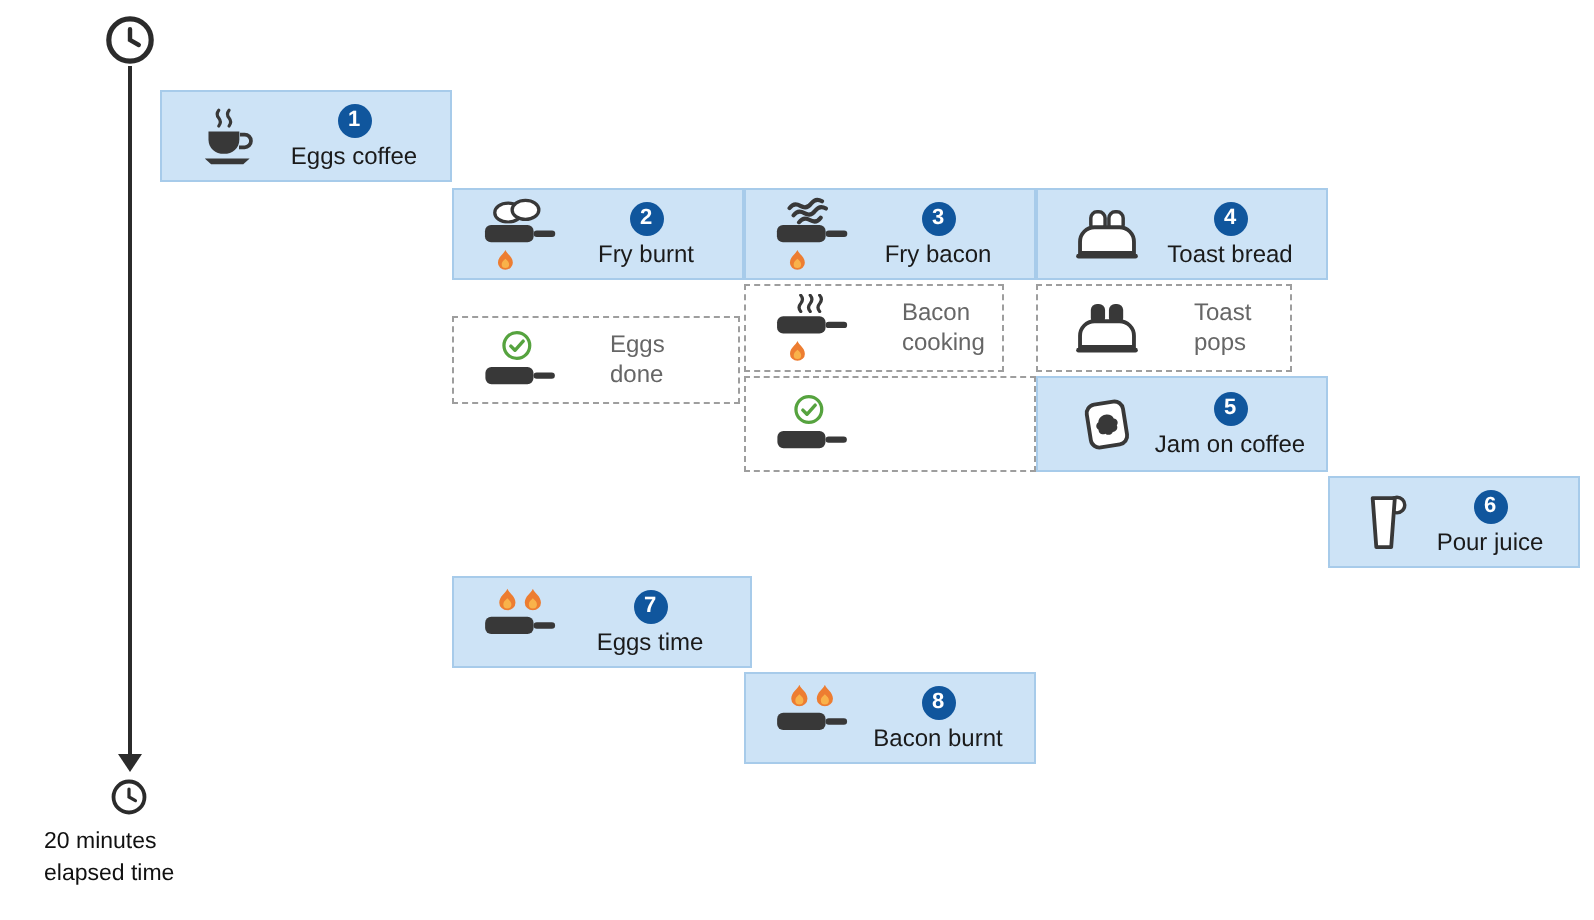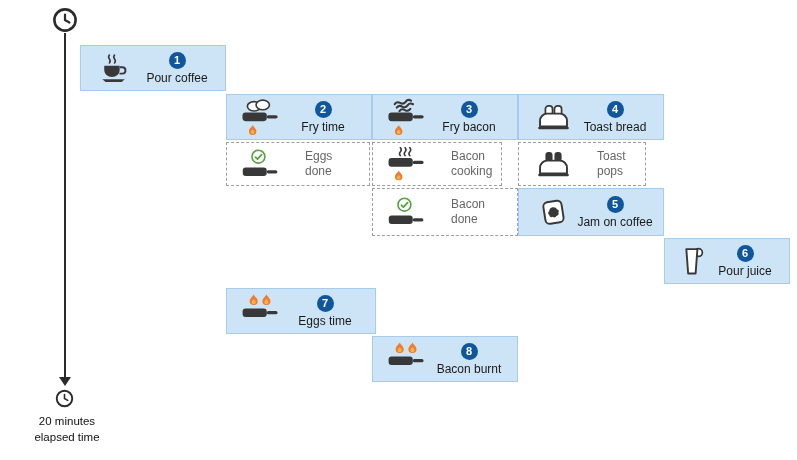--- a/index.html
+++ b/index.html
@@ -27,21 +27,21 @@
   .fil-white{fill:#fff}
   .fil-flame{fill:var(--flame-orange)} .fil-core{fill:var(--flame-core)}
   .str-green{stroke:var(--check-green)}
   .str-timeline{stroke:var(--timeline-color)}
 
   .timeline-line{position:absolute;left:64px;top:33px;width:2px;height:345px;background:var(--timeline-color)}
   .arrowhead{position:absolute;left:59px;top:377px;width:0;height:0;
              border-left:6px solid transparent;border-right:6px solid transparent;border-top:9px solid var(--timeline-color)}
   .clock-top{position:absolute;left:52px;top:7px}
   .clock-bottom{position:absolute;left:55px;top:389px}
-  .elapsed-caption{position:absolute;left:22px;top:414px;width:90px;text-align:center;font-size:11.5px;color:#111;line-height:1.35}
+  .elapsed-caption{position:absolute;left:22px;top:414px;width:90px;text-align:left;font-size:11.5px;color:#111;line-height:1.35}
 
   .defs-holder{position:absolute;width:0;height:0;overflow:hidden}
 </style>
 </head>
 <body>
 
 <svg class="defs-holder" aria-hidden="true">
   <defs>
     <symbol id="sym-clock" viewBox="0 0 26 26">
       <circle class="fil-white" cx="13" cy="13" r="10.6"></circle>
@@ -128,39 +128,39 @@
   </div>
 
   <div class="box solid" style="left:80px;top:45px;width:146px;height:46px">
     <div class="icon-slot">
       <svg width="32" height="29" viewBox="0 0 34 31">
           <use href="#sym-coffee"></use>
         </svg>
     </div>
     <div class="step-main">
       <div class="badge">1</div>
-      <div class="label">Pour coffee</div>
+      <div class="label">Eggs coffee</div>
     </div>
   </div>
 
   <div class="box solid" style="left:226px;top:94px;width:146px;height:46px">
     <div class="icon-slot">
       <svg width="38" height="37" viewBox="0 0 40 39">
         <use href="#sym-eggs" x="4" y="0" width="27" height="13.5"></use>
         <use href="#sym-pan" x="0" y="13.5" width="38" height="11.4"></use>
         <use href="#sym-flame" x="6.5" y="27" width="9.5" height="11"></use>
       </svg>
     </div>
     <div class="step-main">
       <div class="badge">2</div>
-      <div class="label">Fry time</div>
-    </div>
-  </div>
-
-  <div class="box dashed" style="left:226px;top:142px;width:144px;height:44px">
+      <div class="label">Fry burnt</div>
+    </div>
+  </div>
+
+  <div class="box dashed" style="left:226px;top:158px;width:144px;height:44px">
     <div class="icon-slot">
       <svg width="38" height="30" viewBox="0 0 40 32">
         <use href="#sym-check" x="9" y="0" width="16.5" height="16.5"></use>
         <use href="#sym-pan" x="0" y="19" width="38" height="11.4"></use>
       </svg>
     </div>
     <div class="label">Eggs done</div>
   </div>
 
   <div class="box solid" style="left:372px;top:94px;width:146px;height:46px">
@@ -188,21 +188,20 @@
     <div class="label narrow">Bacon cooking</div>
   </div>
 
   <div class="box dashed" style="left:372px;top:188px;width:146px;height:48px">
     <div class="icon-slot">
       <svg width="38" height="30" viewBox="0 0 40 32">
         <use href="#sym-check" x="9" y="0" width="16.5" height="16.5"></use>
         <use href="#sym-pan" x="0" y="19" width="38" height="11.4"></use>
       </svg>
     </div>
-    <div class="label narrow">Bacon done</div>
   </div>
 
   <div class="box solid" style="left:518px;top:94px;width:146px;height:46px">
     <div class="icon-slot">
       <svg width="33" height="26" viewBox="0 0 34 27">
           <use href="#sym-toaster"></use>
         </svg>
     </div>
     <div class="step-main">
       <div class="badge">4</div>

